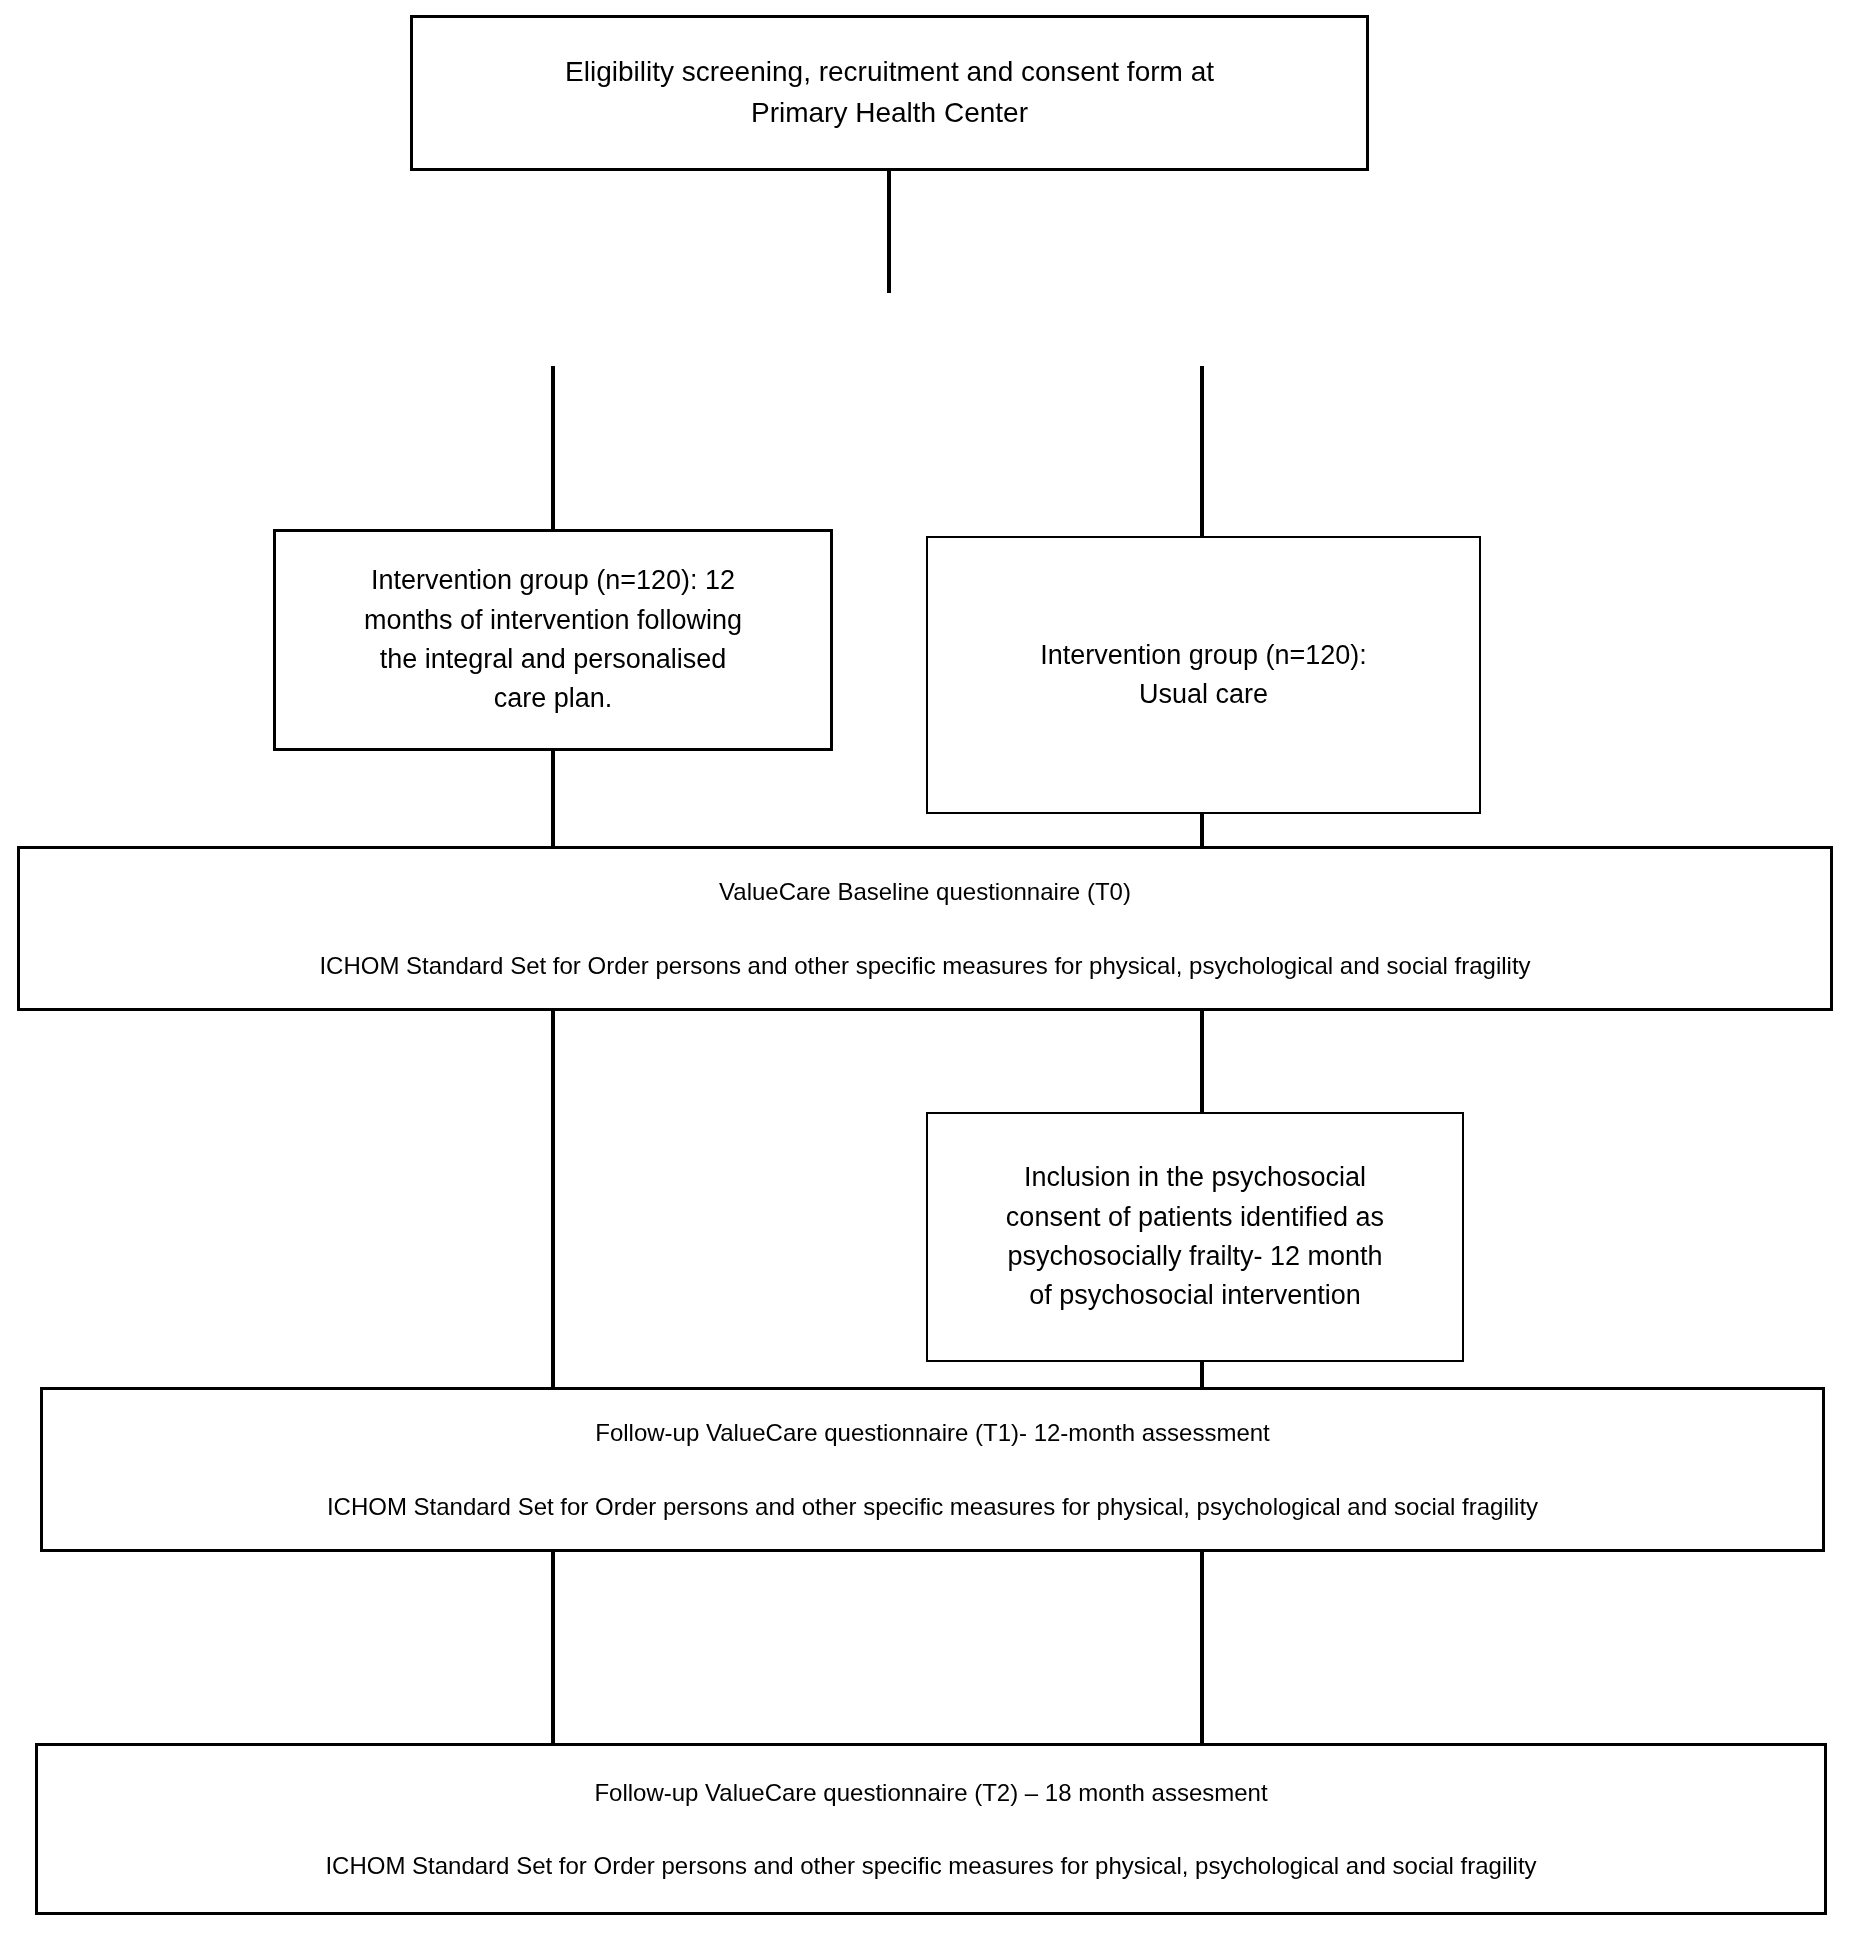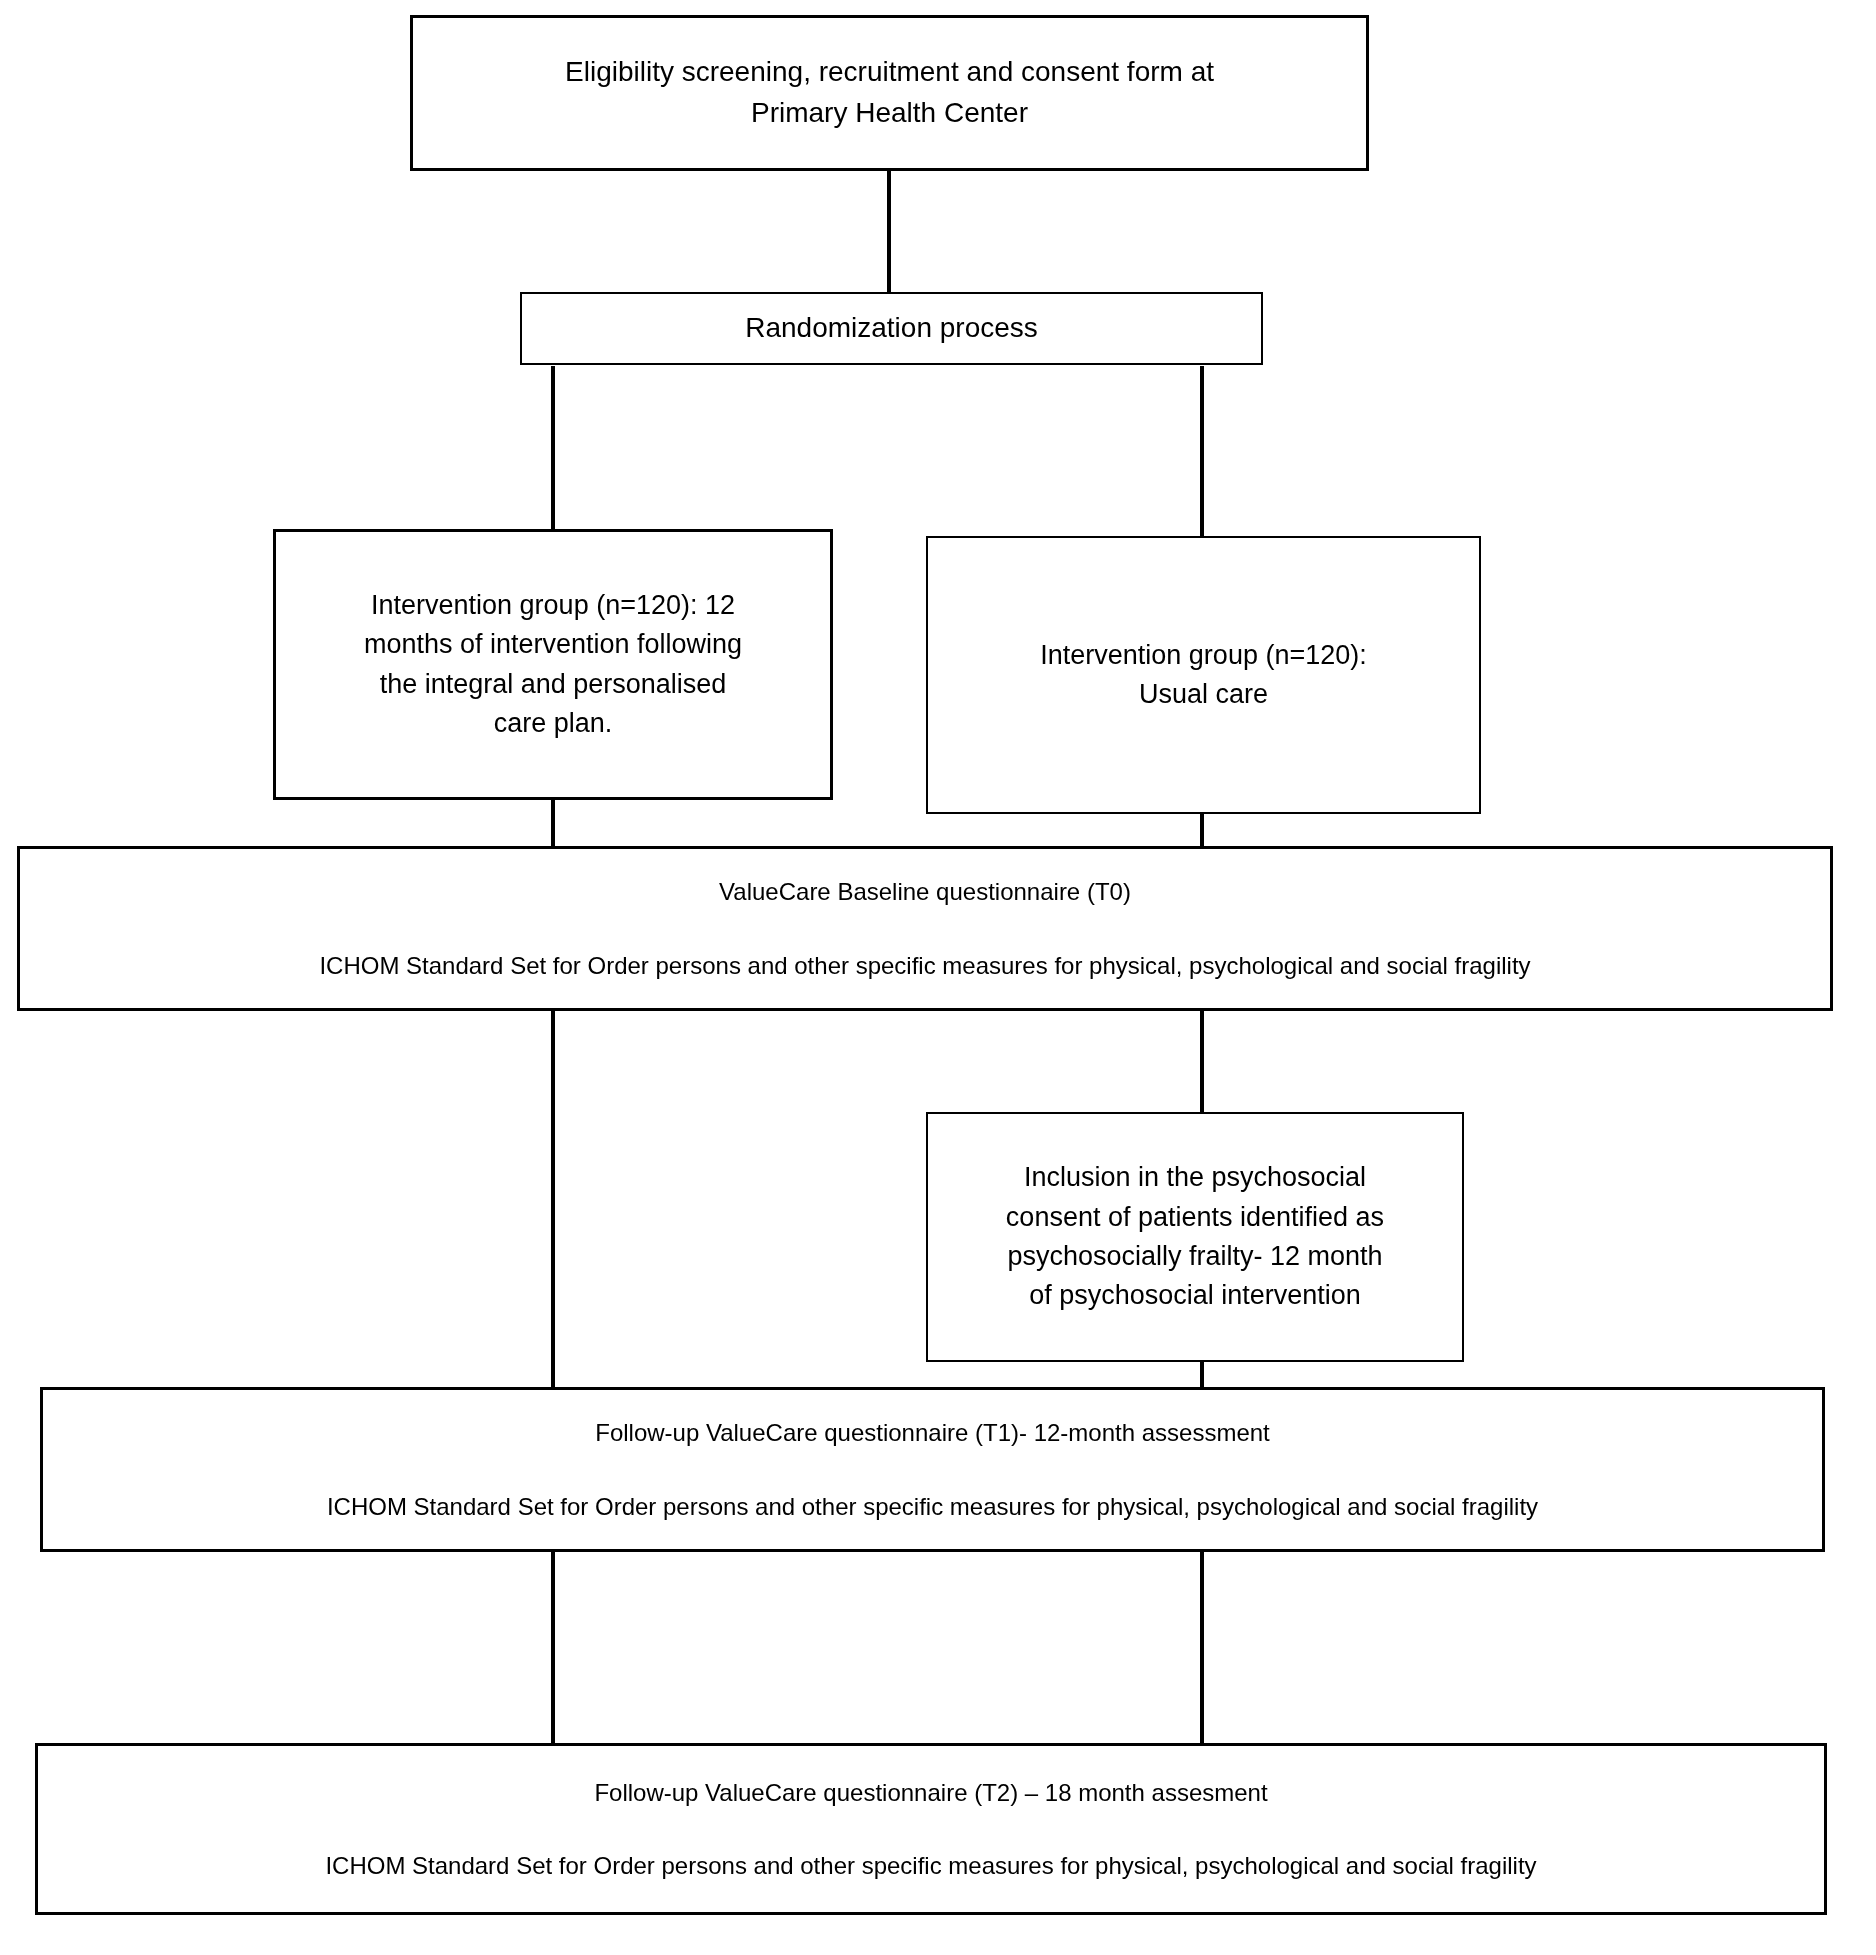--- a/index.html
+++ b/index.html
@@ -74,25 +74,22 @@
   <div class="connector v" style="left:1200px; top:1362px; height:27px;"></div>
 
   <div class="connector v" style="left:551px; top:1552px; height:192px;"></div>
   <div class="connector v" style="left:1200px; top:1552px; height:192px;"></div>
 
   <div class="node fs-lg" style="left:410px; top:14.7px; width:959px; height:156px;">
     <span class="line">Eligibility screening, recruitment and consent form at</span>
     <span class="line">Primary Health Center</span>
   </div>
 
-  <div class="node thin fs-lg" style="left:520px; top:292px; width:743px; height:73px;">
-    <span class="line">Randomization process</span>
-  </div>
 
-  <div class="node fs-md" style="left:273px; top:529px; width:560px; height:271px;">
+  <div class="node fs-md" style="left:273px; top:529px; width:560px; height:222px;">
     <span class="line">Intervention group (n=120): 12</span>
     <span class="line">months of intervention following</span>
     <span class="line">the integral and personalised</span>
     <span class="line">care plan.</span>
   </div>
 
   <div class="node thin fs-md" style="left:926px; top:536px; width:555px; height:278px;">
     <span class="line">Intervention group (n=120):</span>
     <span class="line">Usual care</span>
   </div>

